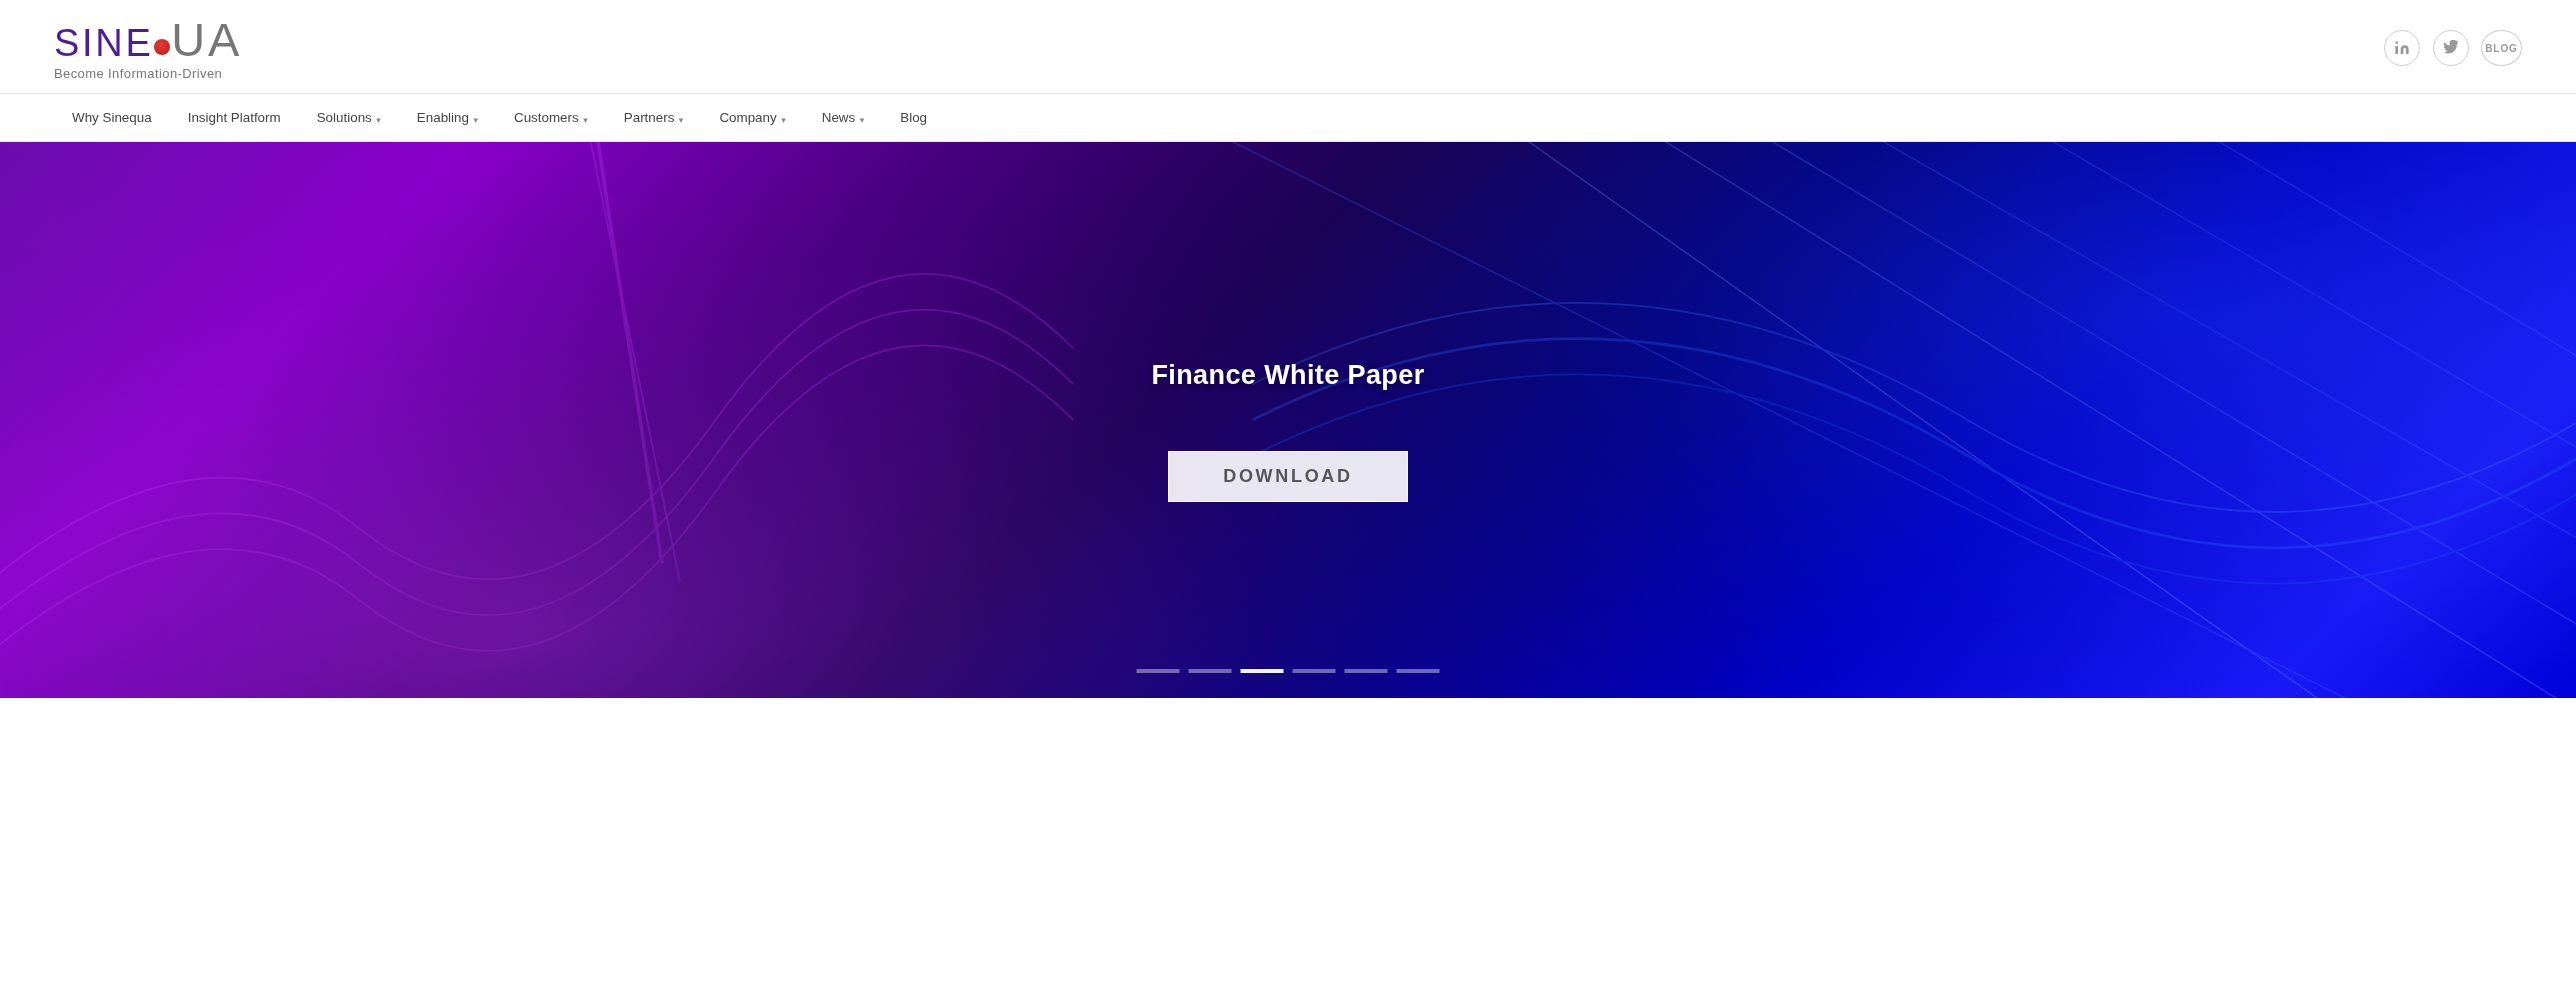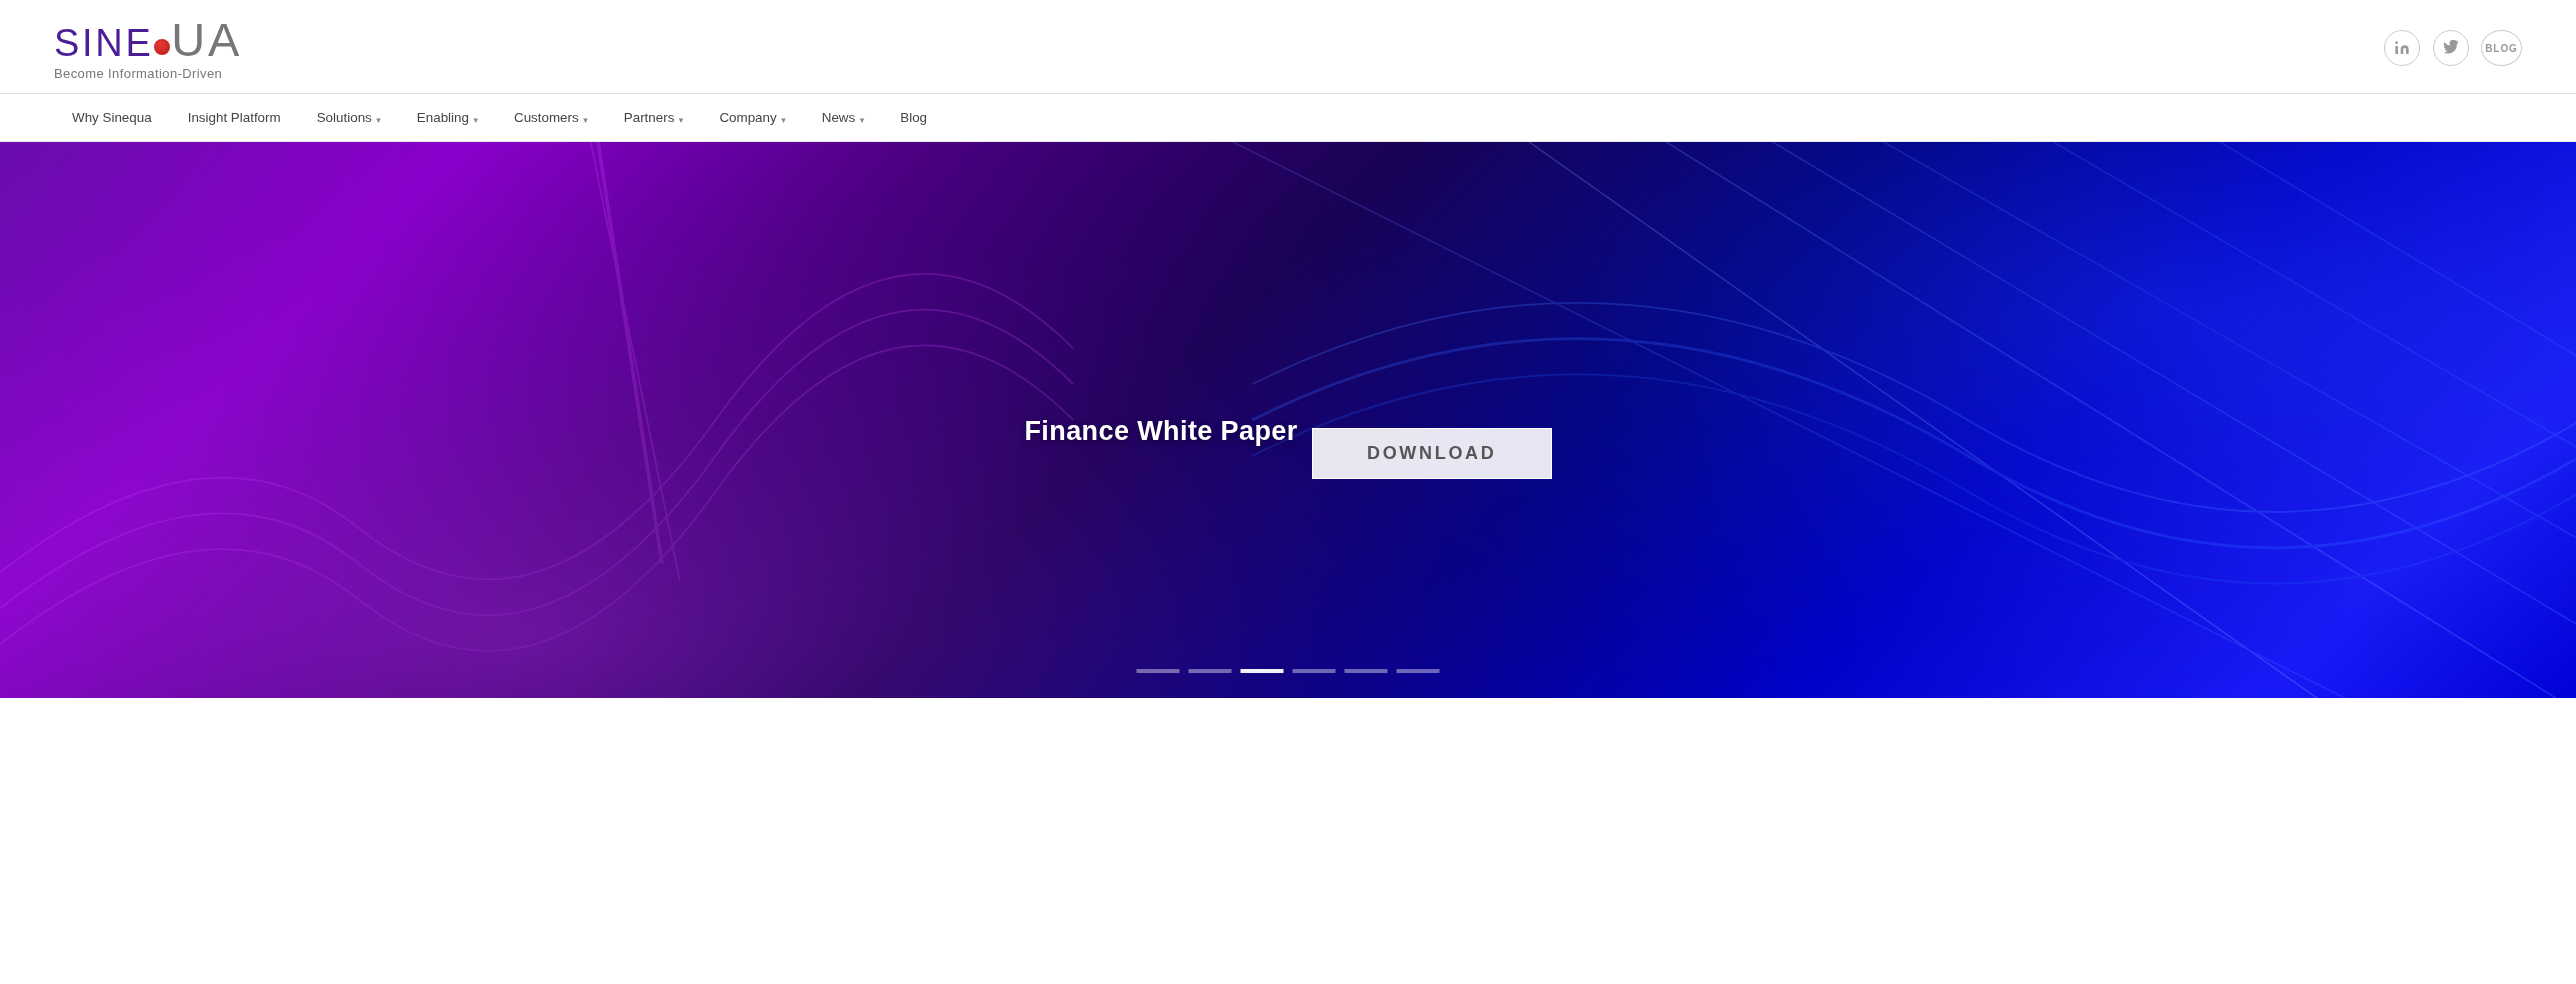--- a/index.html
+++ b/index.html
@@ -102,20 +102,21 @@
       flex-direction: column;
       align-items: center;
       justify-content: center;
     }
 
     .hero-content {
       position: relative;
       z-index: 2;
       text-align: center;
       display: flex;
+      flex-direction: column;
       align-items: center;
       gap: 14.3px;
       margin-top: 22px;
     }
 
     .hero-subtitle {
       font-size: 27px;
       color: #fff;
       font-weight: 700;
       letter-spacing: 0.4px;

